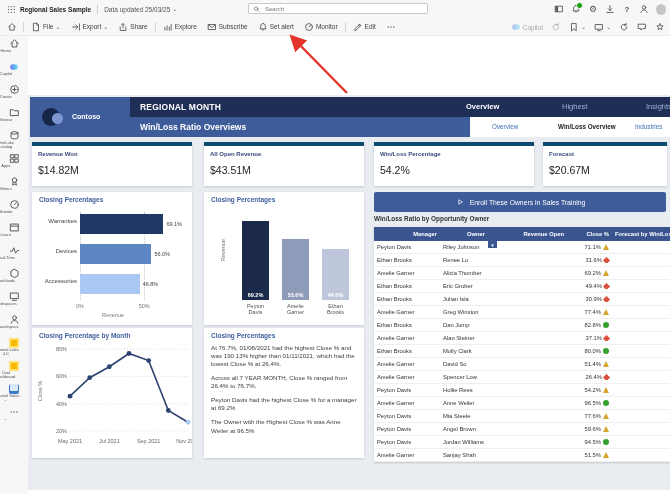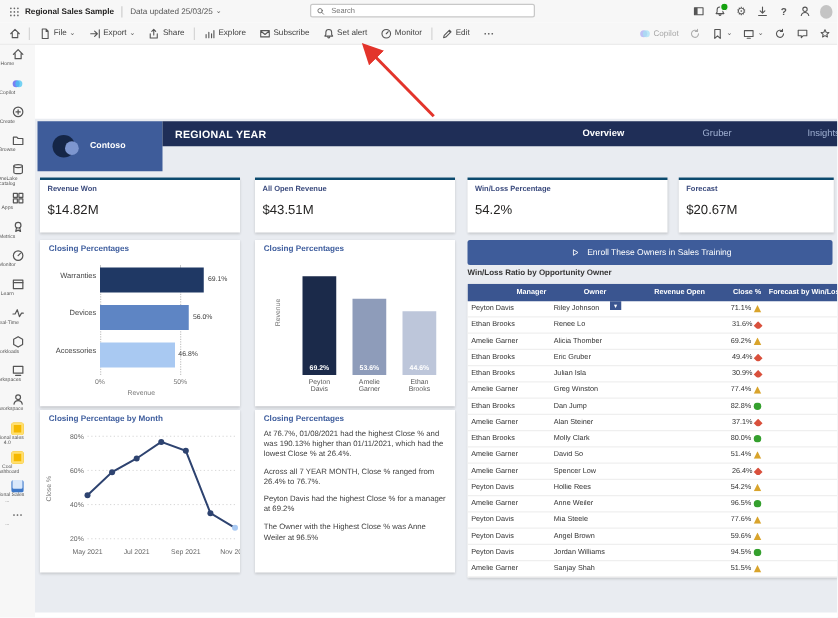--- a/index.html
+++ b/index.html
@@ -48,21 +48,21 @@
   .topband .bandtitle{position:absolute;left:10px;top:5px;color:#fff;font-weight:bold;font-size:8.5px;letter-spacing:.2px;}
   .toptab{position:absolute;top:5px;font-size:7.5px;color:#9fb0d2;white-space:nowrap;}
   .toptab.active{color:#fff;font-weight:bold;}
   .botband{left:130px;top:117px;width:540px;height:20px;background:#3e5c9a;overflow:hidden;}
   .botband .bandtitle{position:absolute;left:10px;top:5px;color:#fff;font-weight:bold;font-size:8.5px;}
   .subtabbox{position:absolute;left:340px;top:0;width:200px;height:20px;background:#fff;}
   .subtab{position:absolute;top:6px;font-size:6.3px;color:#3f6fb4;white-space:nowrap;}
   .subtab.active{color:#222;font-weight:bold;}
 
   .card{position:absolute;background:#fff;box-shadow:0 1px 2px rgba(0,0,0,.16);}
-  .kpi{border-top:2px solid #0c4a6e;box-sizing:border-box;}
+  .kpi{border-top:4px solid #0c4a6e;box-sizing:border-box;}
   .kpi-label{position:absolute;left:6px;top:5px;font-size:6px;color:#3a4a7d;font-weight:bold;}
   .kpi-value{position:absolute;left:6px;top:18px;font-size:10.5px;color:#252423;}
 
   .c-title{position:absolute;left:7px;top:4px;font-size:6.5px;font-weight:bold;color:#3f5e9e;}
 
   
   .hplot{position:absolute;left:48px;top:20px;width:102px;height:88px;}
   .vline{position:absolute;top:0;bottom:0;border-left:1px dotted #c9c9c9;}
   .hrow{position:absolute;left:0;height:20px;display:flex;align-items:center;}
   .hbar{height:20px;}
@@ -477,24 +477,32 @@
     </div>
 
   <div class="abs dashbg"></div>
 
   <div class="abs logo">
     <span class="logo-c1"></span>
     <span class="logo-c2"></span>
     <span class="logo-txt">Contoso</span>
   </div>
   <div class="abs topband">
-    <span class="bandtitle">REGIONAL YEAR</span>
+    <span class="bandtitle">REGIONAL MONTH</span>
     <span class="toptab active" style="left:336px">Overview</span>
-    <span class="toptab" style="left:432px">Gruber</span>
+    <span class="toptab" style="left:432px">Highest</span>
     <span class="toptab" style="left:516px">Insights</span>
+  </div>
+  <div class="abs botband">
+    <span class="bandtitle">Win/Loss Ratio Overviews</span>
+    <div class="subtabbox">
+      <span class="subtab" style="left:22px">Overview</span>
+      <span class="subtab active" style="left:88px">Win/Loss Overview</span>
+      <span class="subtab" style="left:165px">Industries</span>
+    </div>
   </div>
 
   <div id="kpis">
       <div class="card kpi" style="left: 32px; top: 142px; width: 160px; height: 44px;">
         <span class="kpi-label">Revenue Won</span>
         <span class="kpi-value">$14.82M</span>
       </div>
       <div class="card kpi" style="left: 204px; top: 142px; width: 160px; height: 44px;">
         <span class="kpi-label">All Open Revenue</span>
         <span class="kpi-value">$43.51M</span>

